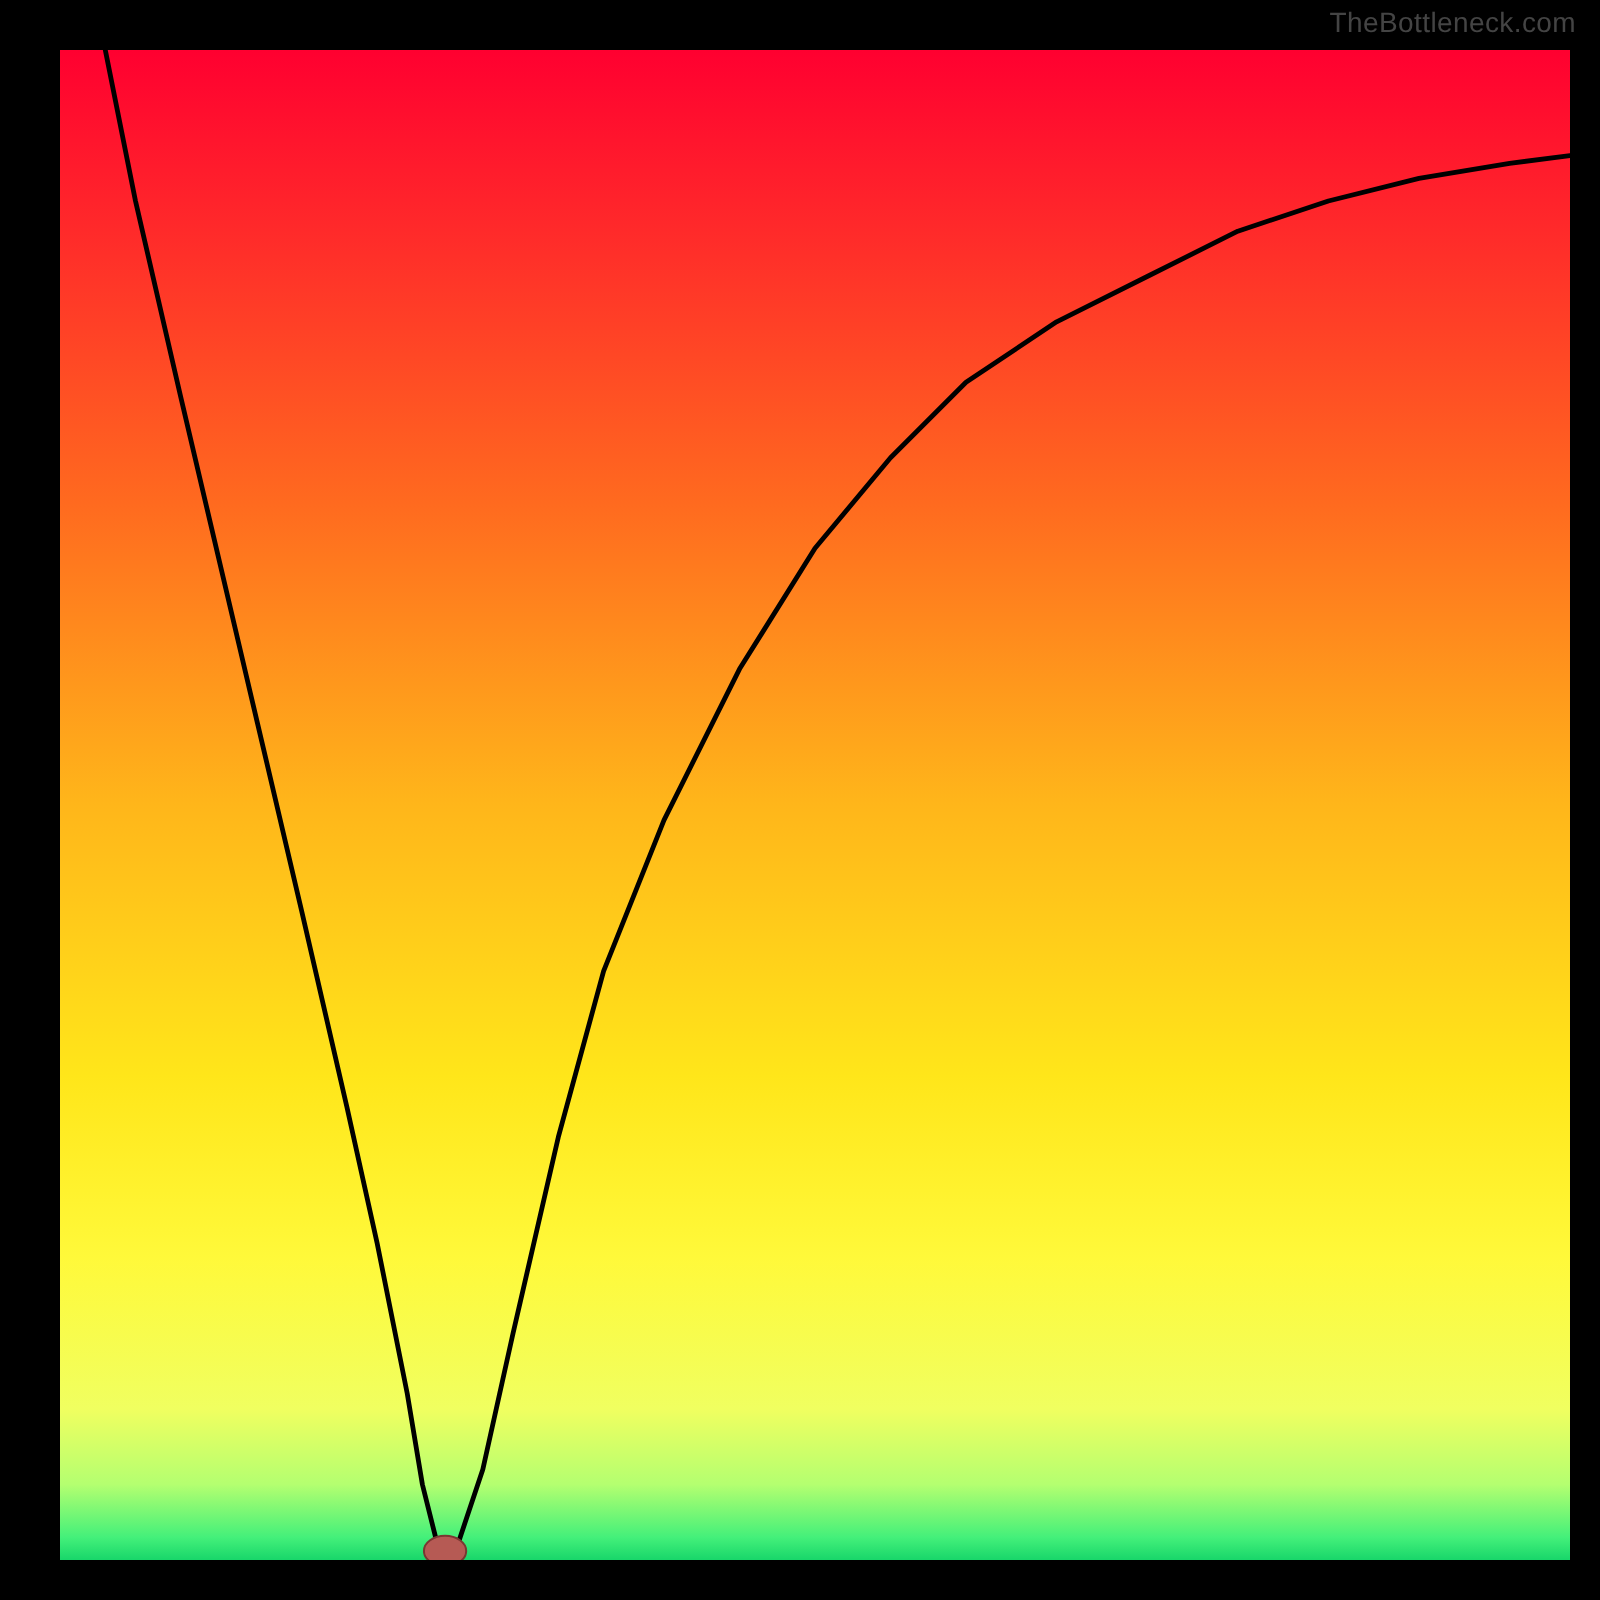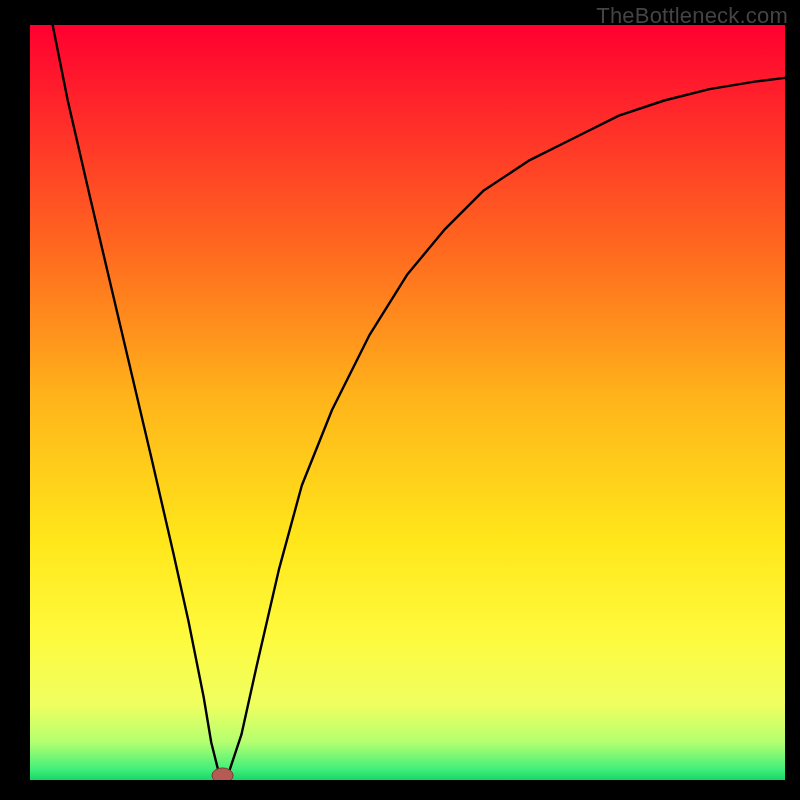--- a/index.html
+++ b/index.html
@@ -22,21 +22,21 @@
     left: 30px;
     top: 25px;
     width: 755px;
     height: 755px;
   }
   .watermark {
     position: absolute;
     top: 3px;
     right: 12px;
     color: #444;
-    font-size: 22px;
+    font-size: 14px;
     font-weight: 500;
     letter-spacing: 0.2px;
     z-index: 5;
   }
   svg { display: block; }
 </style>
 </head>
 <body>
 
 <div class="frame">

